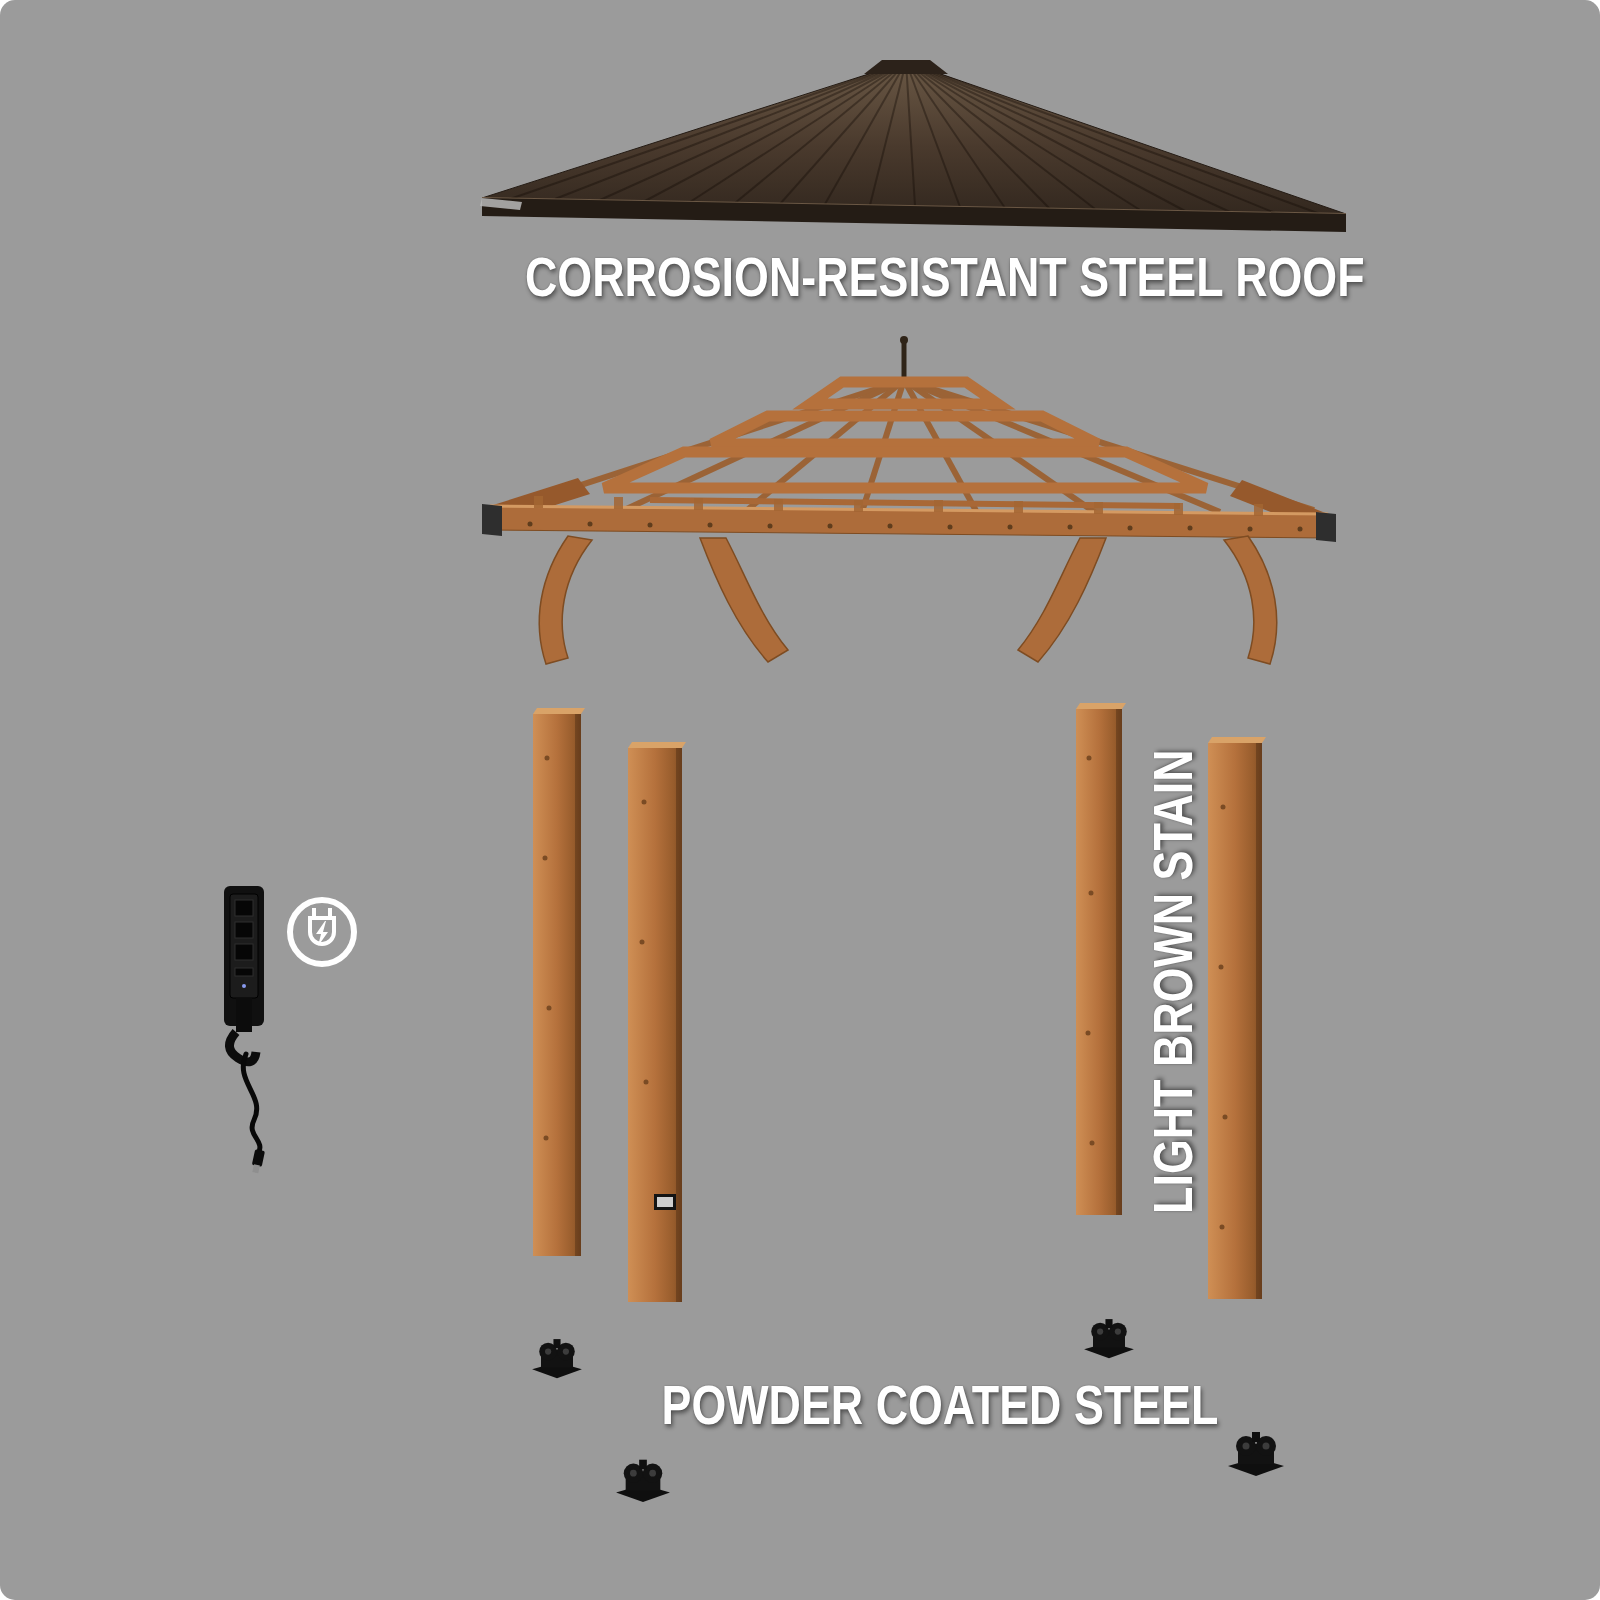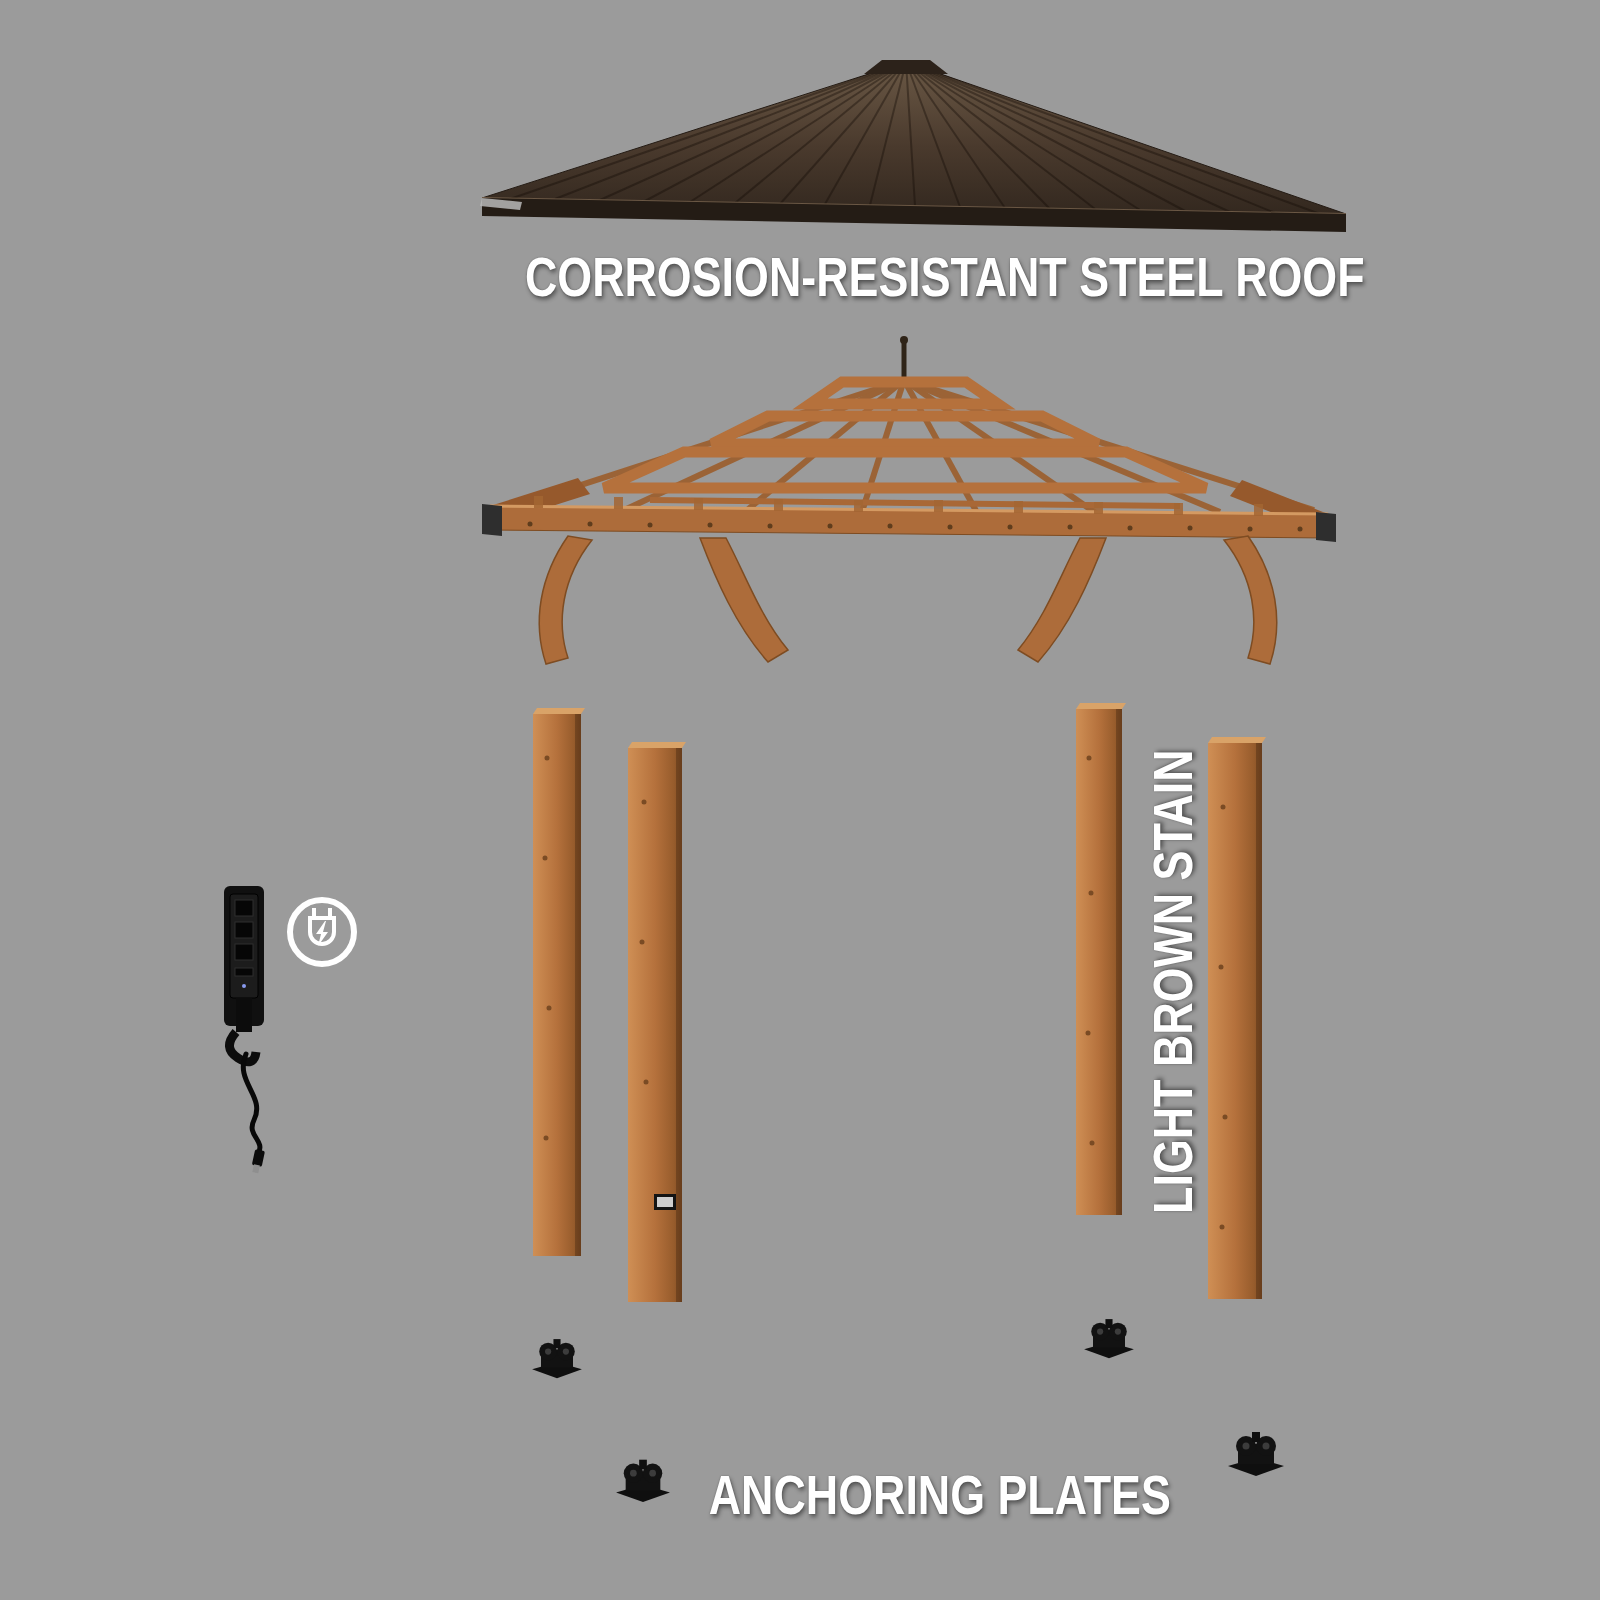--- a/index.html
+++ b/index.html
@@ -2,20 +2,21 @@
 <html><head>
 <meta charset="utf-8">
 <style>
   html,body{margin:0;padding:0;}
   #stage{
     position:relative;
     width:1600px;height:1600px;
     background:#9b9b9b;
     overflow:hidden;
     font-family:"Liberation Sans", sans-serif;
+    border-radius:15px;
   }
   .lbl{
     position:absolute;
     color:#ffffff;
     font-weight:bold;
     font-size:56px;
     white-space:nowrap;
     text-align:center;
     text-shadow:2px 3px 5px rgba(0,0,0,.45), 0 0 2px rgba(0,0,0,.30);
     z-index:5;
@@ -264,17 +265,17 @@
   <svg class="art" style="left:1224px;top:1424px" width="64" height="54" viewBox="0 0 64 54">
     <polygon points="4,42 32,34 60,42 32,52" fill="#0f0f0f"></polygon>
     <rect x="14" y="20" width="36" height="20" fill="#121212"></rect>
     <circle cx="22" cy="22" r="10" fill="#121212"></circle>
       <circle cx="42" cy="22" r="10" fill="#121212"></circle>
     <circle cx="22" cy="22" r="3.5" fill="#3c3c3c"></circle>
       <circle cx="42" cy="22" r="3.5" fill="#3c3c3c"></circle>
     <rect x="28" y="8" width="8" height="10" fill="#0f0f0f"></rect>
   </svg>
 
-  <div class="lbl" style="left:440px;top:1462px;width:1000px">
-    <span class="cond">ANCHORING PLATES</span>
+  <div class="lbl" style="left:440px;top:1372px;width:1000px">
+    <span class="cond">POWDER COATED STEEL</span>
   </div>
 
 </div>
 
 </body></html>

